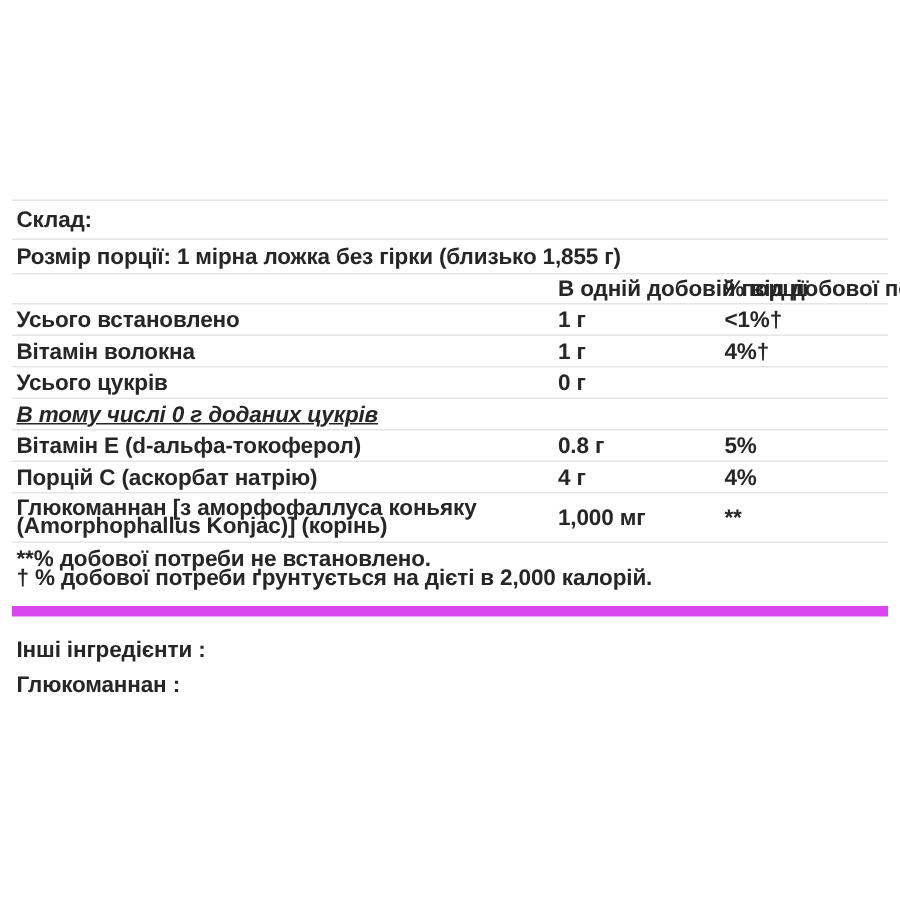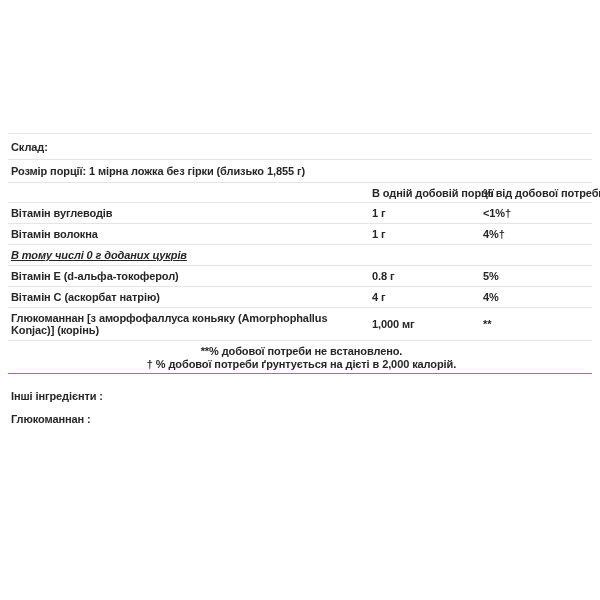--- a/index.html
+++ b/index.html
@@ -10,21 +10,21 @@
     height: 600px;
     overflow: hidden;
     font-family: "Liberation Sans", sans-serif;
   }
   .facts {
     position: absolute;
     top: 133px;
     left: 8px;
     width: 584px;
     color: #262626;
-    font-size: 11px;
+    font-size: 15px;
     font-weight: bold;
     letter-spacing: -0.1px;
   }
   .row {
     display: flex;
     align-items: center;
     border-top: 1px solid #e5e5e5;
     box-sizing: border-box;
     padding-left: 3px;
   }
@@ -40,25 +40,24 @@
   .r-sklad   { height: 26px; }
   .r-size    { height: 23px; }
   .r-serv    { height: 22px; }
   .r-head    { height: 20px; }
   .r-data    { height: 21px; }
   .r-glu     { height: 33px; }
   .r-glu .c1 { line-height: 12px; }
   .italic .c1 { font-style: italic; text-decoration: underline; }
   .fnblock {
     border-top: 1px solid #e5e5e5;
-    border-bottom: 1px solid #d946ef;
+    border-bottom: 7px solid #d946ef;
     box-sizing: border-box;
-    padding: 4px 0 2px 3px;
+    padding: 4px 0 12px 3px;
     line-height: 13px;
-    text-align: center;
   }
   .other-label {
     margin-top: 16px;
     padding-left: 3px;
     line-height: 13px;
   }
   .warn-label {
     margin-top: 10px;
     padding-left: 3px;
     line-height: 13px;
@@ -78,46 +77,51 @@
   </div>
 
 
   <div class="trow r-head">
     <span class="c1"></span>
     <span class="c2">В одній добовій порції</span>
     <span class="c3">% від добової потреби</span>
   </div>
 
   <div class="trow r-data">
-    <span class="c1">Вітамін вуглеводів</span>
+    <span class="c1">Усього встановлено</span>
     <span class="c2">1 г</span>
     <span class="c3">&lt;1%†</span>
   </div>
 
   <div class="trow r-data">
     <span class="c1">Вітамін волокна</span>
     <span class="c2">1 г</span>
     <span class="c3">4%†</span>
   </div>
 
+  <div class="trow r-data">
+    <span class="c1">Усього цукрів</span>
+    <span class="c2">0 г</span>
+    <span class="c3"></span>
+  </div>
 
   <div class="trow r-data italic">
     <span class="c1">В тому числі 0 г доданих цукрів</span>
     <span class="c2"></span>
     <span class="c3"></span>
   </div>
 
   <div class="trow r-data">
     <span class="c1">Вітамін E (d-альфа-токоферол)</span>
     <span class="c2">0.8 г</span>
     <span class="c3">5%</span>
   </div>
 
   <div class="trow r-data">
-    <span class="c1">Вітамін C (аскорбат натрію)</span>
+    <span class="c1">Порцій C (аскорбат натрію)</span>
     <span class="c2">4 г</span>
     <span class="c3">4%</span>
   </div>
 
   <div class="trow r-glu">
     <span class="c1">Глюкоманнан [з аморфофаллуса коньяку (Amorphophallus Konjac)] (корінь)</span>
     <span class="c2">1,000 мг</span>
     <span class="c3">**</span>
   </div>
 

